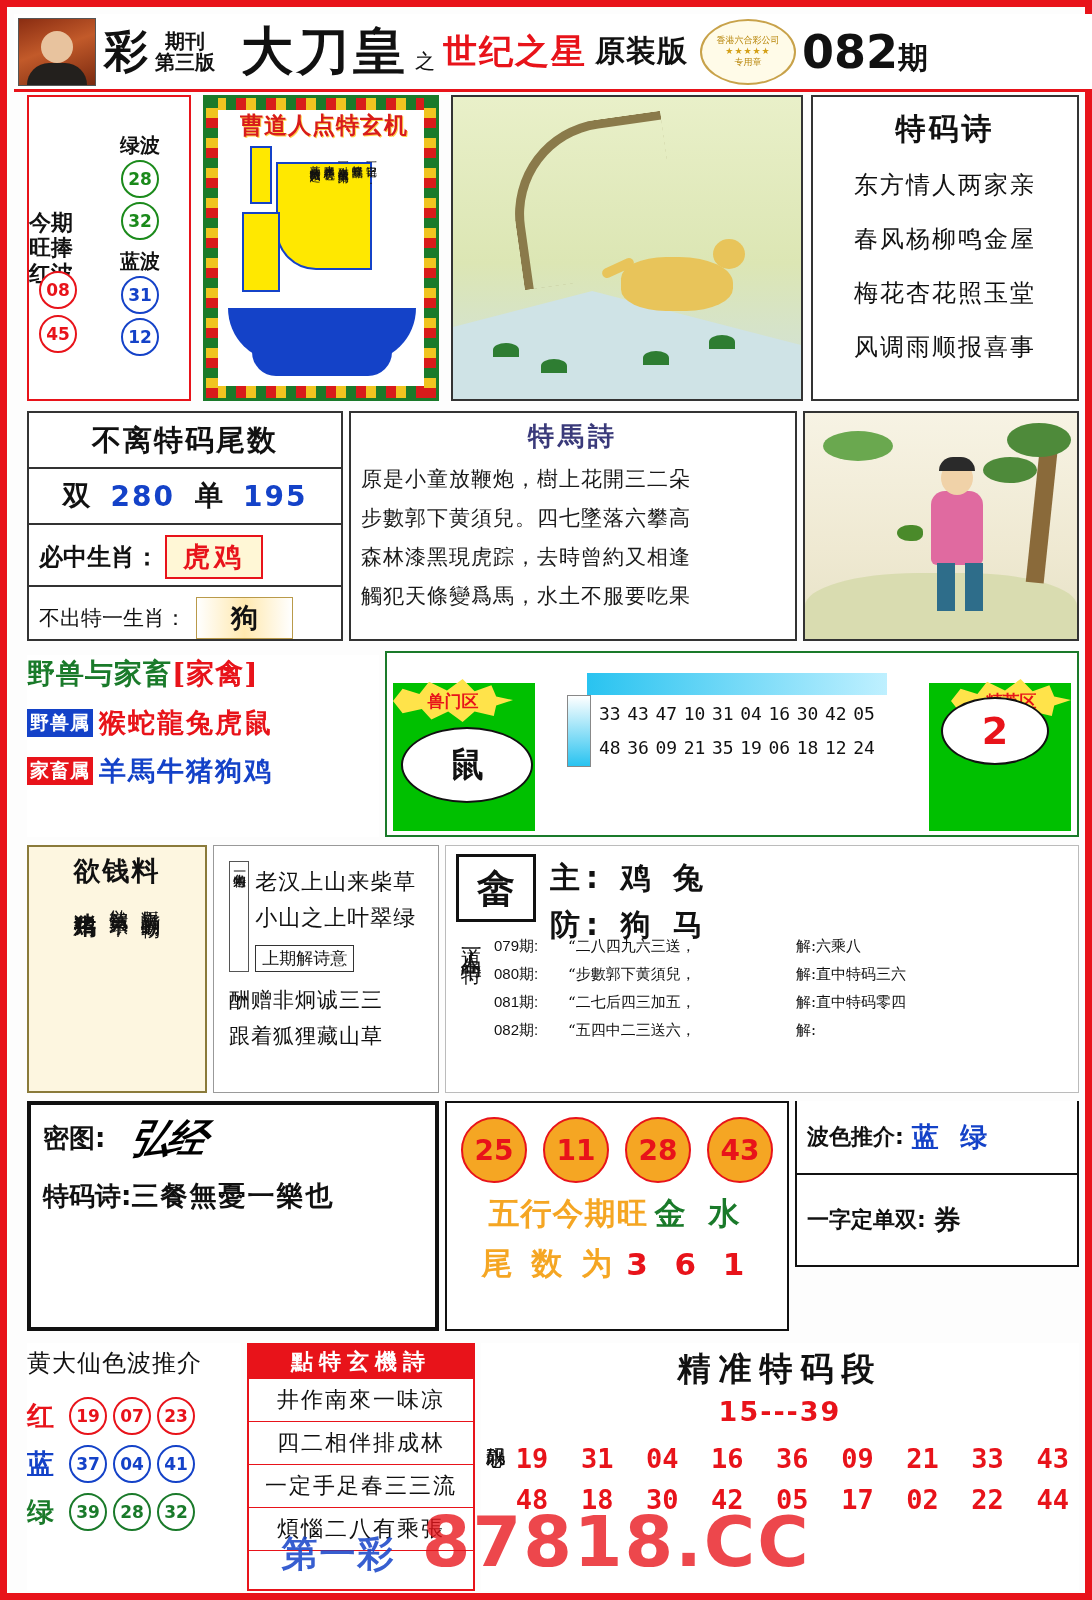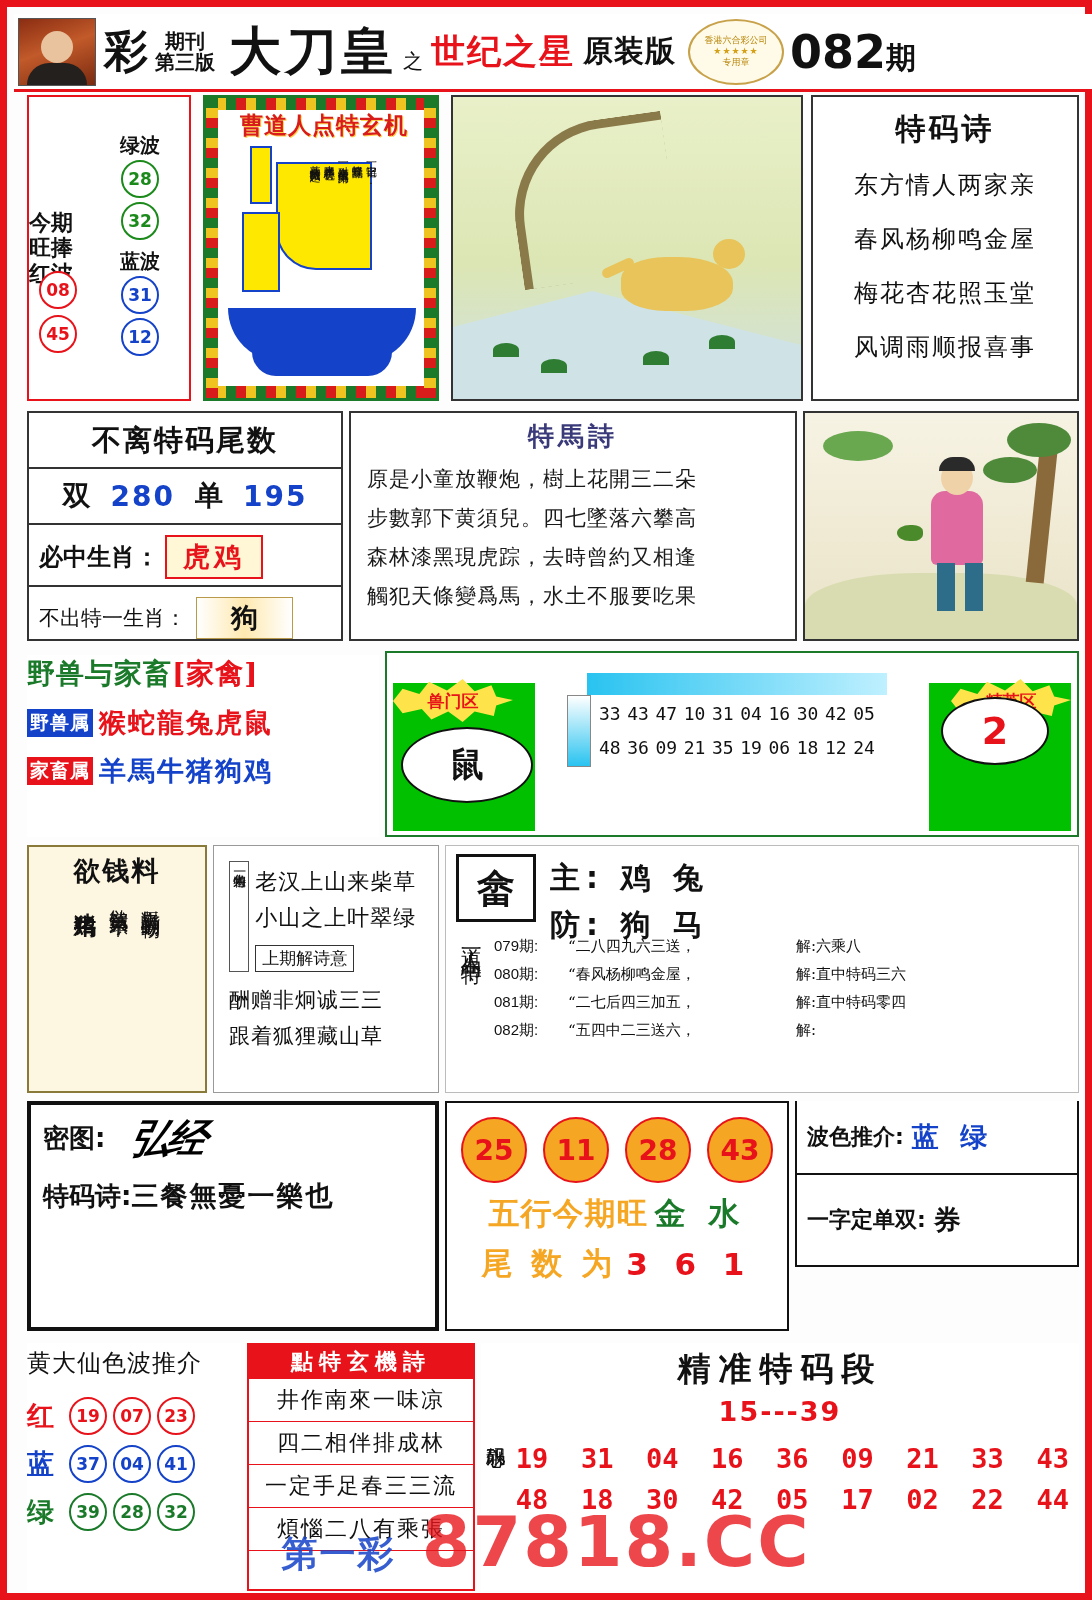--- a/index.html
+++ b/index.html
@@ -30,21 +30,21 @@
   .portrait:after{
     content:"";position:absolute;left:22px;top:12px;width:32px;height:32px;
     border-radius:50%;background:#e8c39e;
   }
   .portrait:before{
     content:"";position:absolute;left:8px;bottom:0;width:60px;height:22px;
     border-radius:30px 30px 0 0;background:#23201d;
   }
   .hd-cai{font-size:44px;font-weight:bold;color:#111;margin-left:8px;letter-spacing:1px;}
   .hd-qikan{font-size:20px;line-height:1.05;color:#111;font-weight:bold;margin-left:6px;text-align:center;}
-  .hd-dadaohuang{font-size:52px;font-weight:bold;color:#111;margin-left:14px;letter-spacing:4px;}
+  .hd-dadaohuang{font-size:52px;font-weight:bold;color:#111;margin-left:26px;letter-spacing:4px;}
   .hd-zhi{font-size:20px;color:#111;margin-left:6px;align-self:flex-end;margin-bottom:14px;}
   .hd-shiji{font-size:34px;font-weight:bold;color:#e8131a;margin-left:8px;letter-spacing:2px;}
   .hd-yuan{font-size:30px;font-weight:bold;color:#111;margin-left:8px;letter-spacing:1px;}
   .seal{
     width:92px;height:62px;margin-left:12px;border-radius:50%;
     border:2px solid #c8a24a;background:#fffbe8;color:#b8860b;
     display:flex;flex-direction:column;align-items:center;justify-content:center;
     font-size:9px;line-height:1.25;
   }
   .seal .stars{color:#d4a017;font-size:9px;letter-spacing:1px;}
@@ -134,21 +134,21 @@
     margin-left:6px;border:2px solid #e8131a;background:#fff7d6;
     padding:2px 16px;font-size:27px;font-weight:bold;color:#e8131a;letter-spacing:4px;
   }
   .wei-bu{display:flex;align-items:center;padding:10px 10px;border-top:2px solid #333;}
   .wei-bu .lab{font-size:21px;color:#111;}
   .wei-bu .box{
     margin-left:10px;border:1px solid #b99a4a;
     background:linear-gradient(90deg,#fff 0%,#ffe9b0 50%,#fff 100%);
     padding:2px 34px;font-size:27px;font-weight:bold;color:#111;
   }
-  .blk-mashi{position:absolute;left:328px;top:0;width:448px;height:230px;border:2px solid #333;box-sizing:border-box;background:#fff;padding:6px 16px;}
+  .blk-mashi{position:absolute;left:328px;top:0;width:448px;height:230px;border:2px solid #333;box-sizing:border-box;background:#fff;padding:6px 10px;}
   .mashi-title{text-align:center;font-size:26px;color:#3a3a7a;font-weight:bold;letter-spacing:4px;}
   .mashi-line{font-size:21px;color:#1a1a1a;letter-spacing:1px;margin:11px 0;font-family:"DejaVu Serif","Liberation Serif",serif;}
   .blk-pic2{position:absolute;left:782px;top:0;width:276px;height:230px;border:2px solid #333;box-sizing:border-box;overflow:hidden;
     background:linear-gradient(180deg,#f7f3e4 0%,#efe9d2 60%,#e6e2c6 100%);}
   .p2-ground{position:absolute;left:0;bottom:0;width:100%;height:66px;background:#d9dcb0;border-radius:50% 50% 0 0/40px 40px;}
   .p2-person-body{position:absolute;left:126px;top:78px;width:52px;height:74px;background:#e06aa0;border-radius:14px 14px 6px 6px;}
   .p2-person-head{position:absolute;left:136px;top:48px;width:32px;height:34px;background:#f0d2a8;border-radius:50%;}
   .p2-person-head:before{content:"";position:absolute;left:-2px;top:-4px;width:36px;height:14px;background:#2a2a2a;border-radius:18px 18px 0 0;}
   .p2-leg{position:absolute;top:150px;width:18px;height:48px;background:#2e6d8a;}
   .p2-tree{position:absolute;right:26px;top:30px;width:18px;height:140px;background:#8a6a3a;transform:rotate(6deg);}
@@ -513,21 +513,21 @@
       </div>
       <div class="vtitle">道人一句中特</div>
       <div class="jie-table">
         <div class="jie-row">
           <span class="jie-issue">079期:</span>
           <span class="jie-quote">“二八四九六三送，</span>
           <span class="jie-ans">解:六乘八</span>
         </div>
         <div class="jie-row">
           <span class="jie-issue">080期:</span>
-          <span class="jie-quote">“春风杨柳鸣金屋，</span>
+          <span class="jie-quote">“步數郭下黄須兒，</span>
           <span class="jie-ans">解:直中特码三六</span>
         </div>
         <div class="jie-row">
           <span class="jie-issue">081期:</span>
           <span class="jie-quote">“二七后四三加五，</span>
           <span class="jie-ans">解:直中特码零四</span>
         </div>
         <div class="jie-row">
           <span class="jie-issue">082期:</span>
           <span class="jie-quote">“五四中二三送六，</span>

